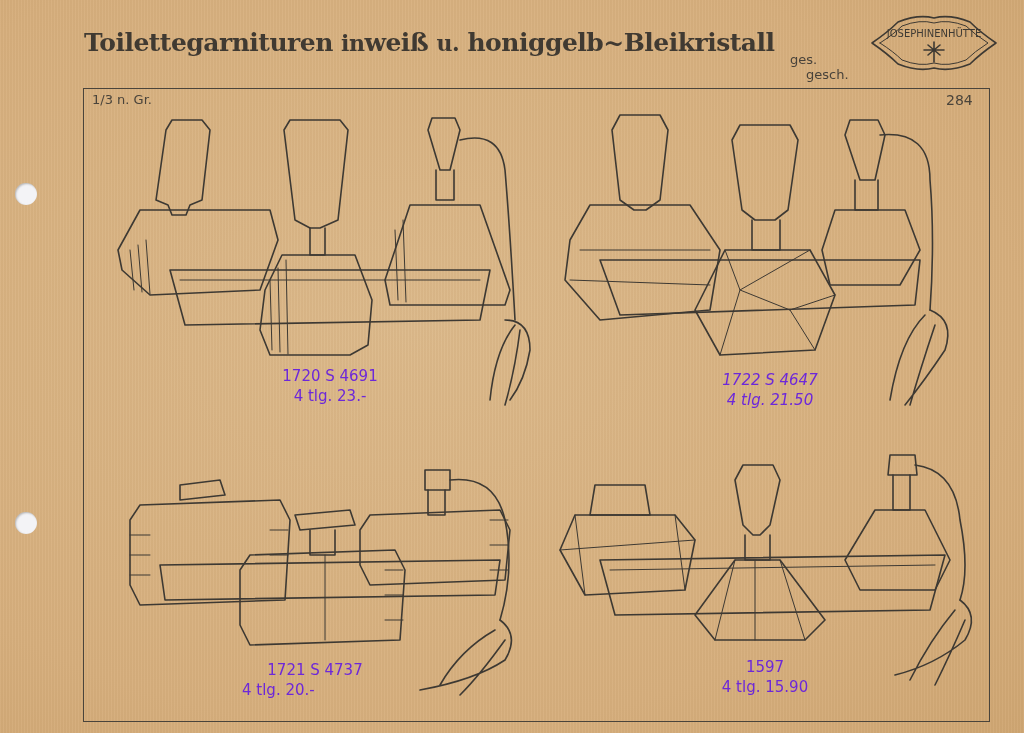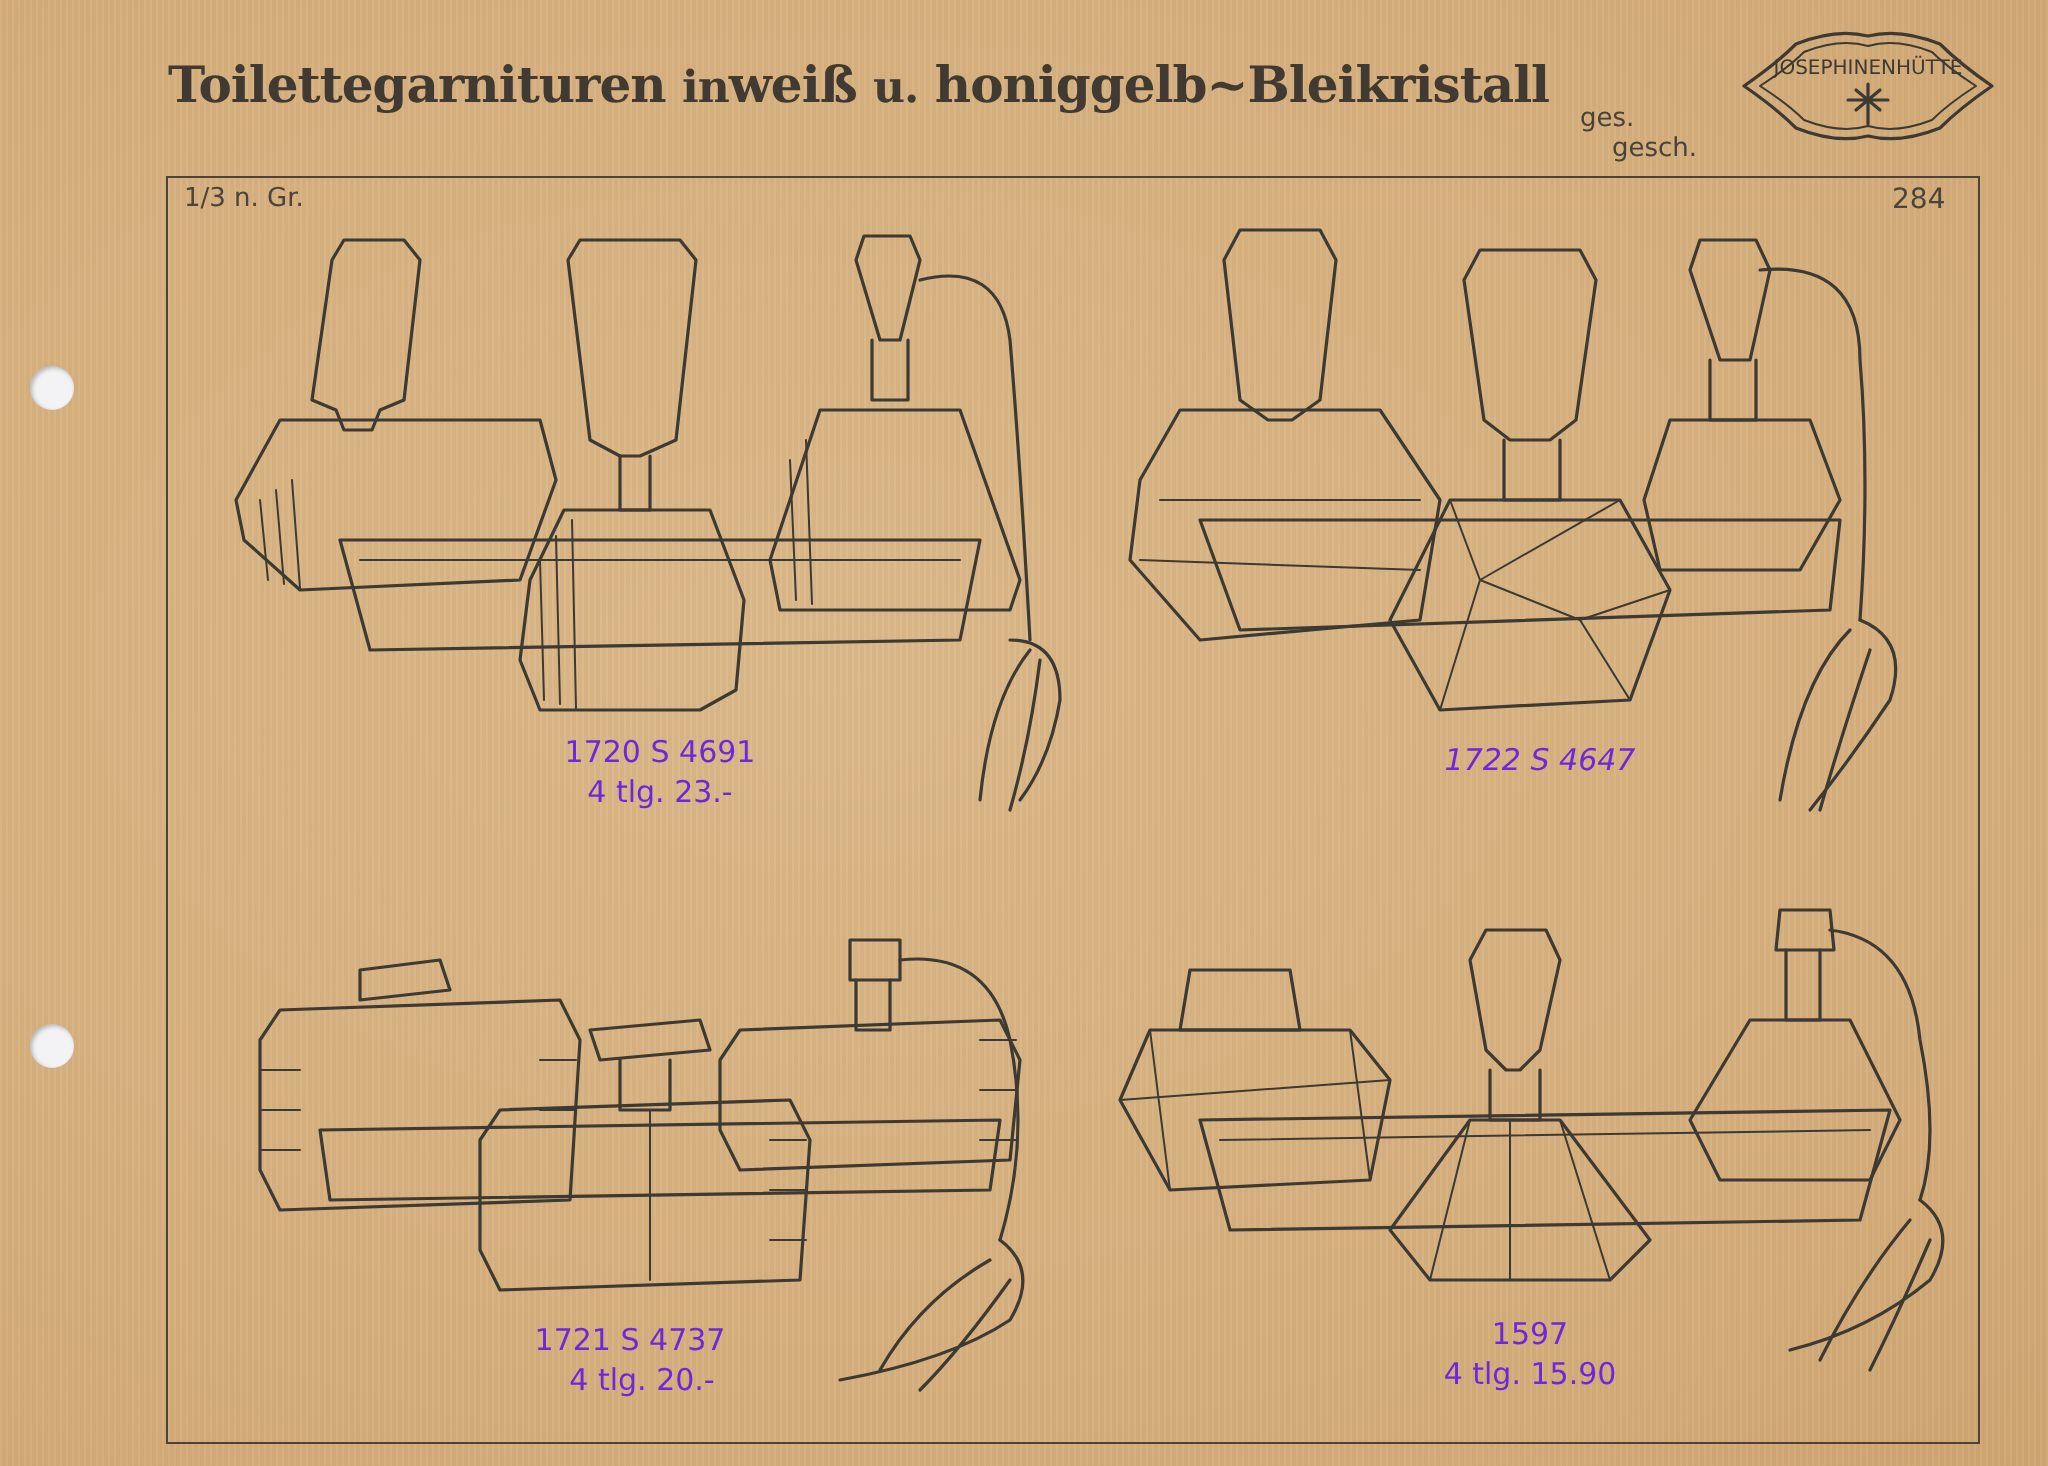--- a/index.html
+++ b/index.html
@@ -109,20 +109,21 @@
   <g>
     <path d="M290 10 L318 10 L325 25 L315 70 L300 70 L285 25 Z"></path>
     <path d="M295 70 L295 100 L318 100 L318 70"></path>
     <path d="M275 100 L345 100 L360 140 L340 175 L270 175 L262 140 Z"></path>
     <path d="M320 25 Q370 20 370 70 Q375 130 370 200"></path>
     <path d="M370 200 Q395 210 385 240 Q365 270 345 295 M365 205 Q340 230 330 290 M375 215 Q360 260 350 295"></path>
   </g>
 </svg>
 <div class="label" style="left:690px;top:370px;width:160px;font-style:italic;">
   <span>1722  S 4647</span>
+  <span>4 tlg.  21.50</span>
 </div>
 
 <svg class="art" style="left:120px;top:460px;" width="420" height="240" viewBox="0 0 420 240">
   <g>
     <path d="M60 25 L100 20 L105 35 L60 40 Z"></path>
     <path d="M20 45 L160 40 L170 60 L165 140 L20 145 L10 125 L10 60 Z"></path>
     <path class="thin" d="M10 75 L30 75 M10 95 L30 95 M10 115 L30 115 M150 70 L168 70 M150 95 L168 95"></path>
   </g>
   <g>
     <path d="M40 105 L380 100 L375 135 L45 140 Z"></path>
@@ -137,21 +138,21 @@
     <path d="M305 10 L330 10 L330 30 L305 30 Z"></path>
     <path d="M308 30 L308 55 L325 55 L325 30"></path>
     <path d="M250 55 L380 50 L390 70 L385 120 L250 125 L240 105 L240 70 Z"></path>
     <path class="thin" d="M370 60 L388 60 M370 85 L388 85 M370 110 L388 110"></path>
     <path d="M330 20 Q375 15 385 60 Q395 110 380 160"></path>
     <path d="M380 160 Q400 175 385 200 Q355 220 300 230 M375 170 Q340 190 320 225 M385 180 Q360 215 340 235"></path>
   </g>
 </svg>
 <div class="label" style="left:230px;top:660px;width:170px;">
   <span>1721  S 4737</span>
-  <span style="text-align:center;padding-left:12px;">4 tlg.  20.-</span>
+  <span style="text-align:left;padding-left:12px;">4 tlg.  20.-</span>
 </div>
 
 <svg class="art" style="left:555px;top:450px;" width="430" height="240" viewBox="0 0 430 240">
   <g>
     <path d="M40 35 L90 35 L95 65 L35 65 Z"></path>
     <path d="M20 65 L120 65 L140 90 L130 140 L30 145 L5 100 Z"></path>
     <path class="thin" d="M5 100 L140 90 M20 65 L30 145 M120 65 L130 140"></path>
   </g>
   <g>
     <path d="M45 110 L390 105 L375 160 L60 165 Z"></path>

